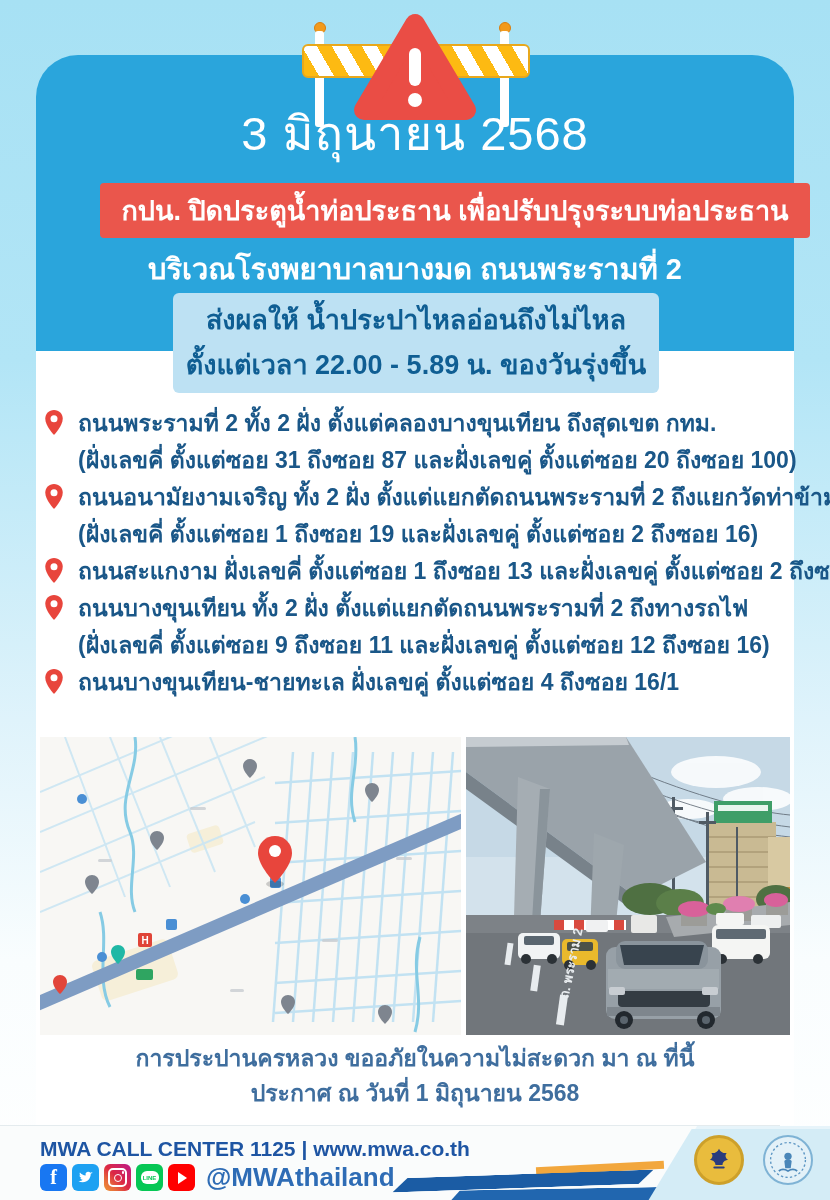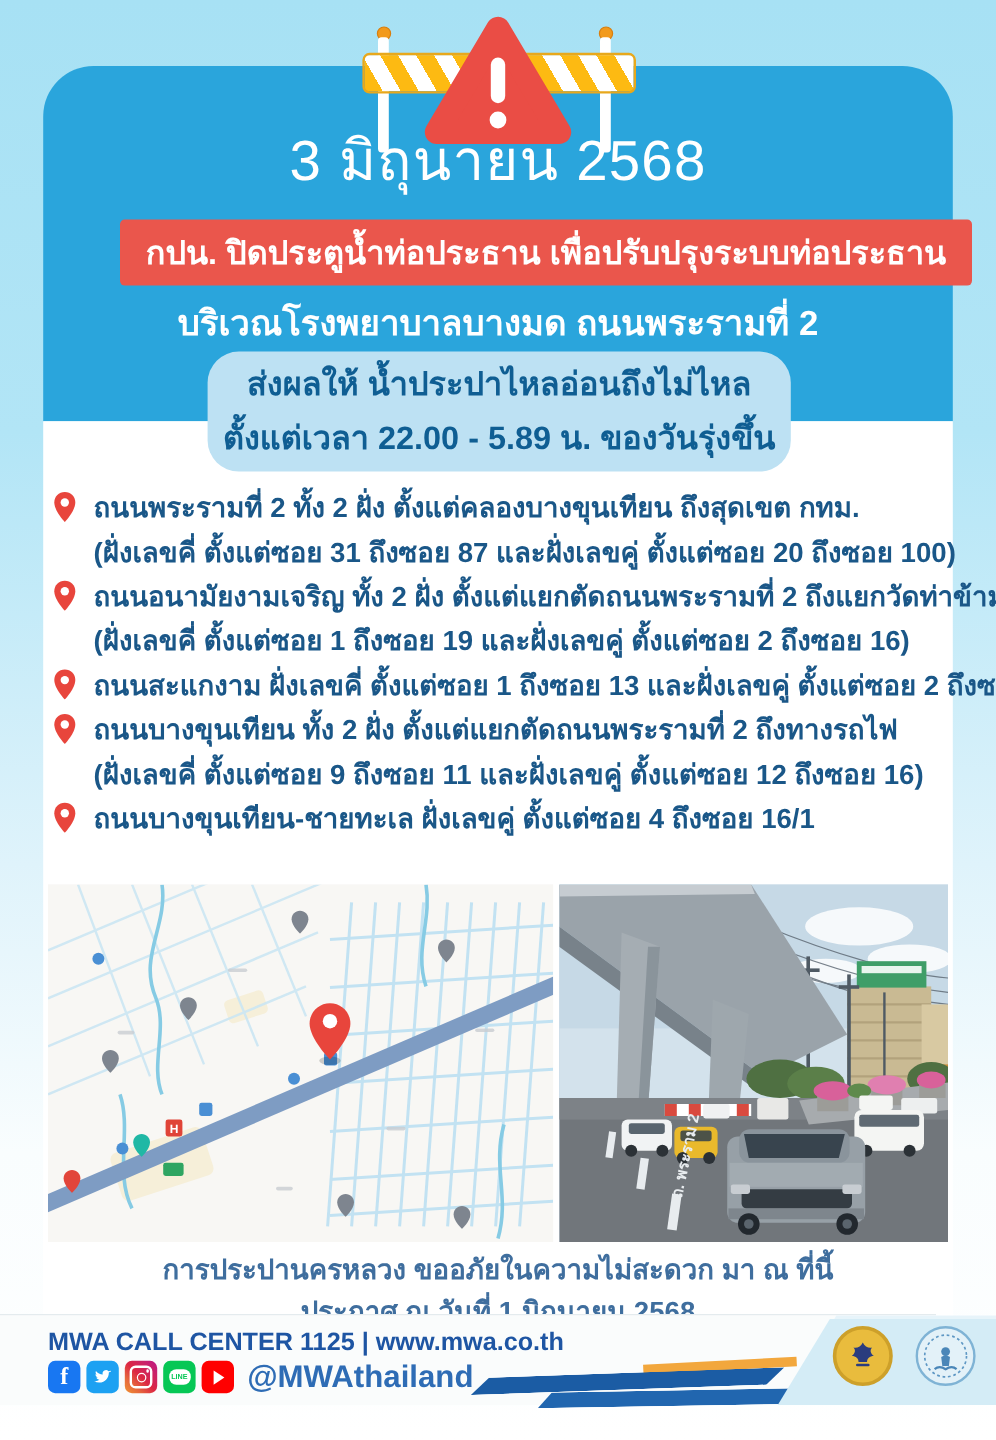--- a/index.html
+++ b/index.html
@@ -15,35 +15,35 @@
   
   .barrier{left:300px;top:8px;width:230px;height:130px;}
   .post{position:absolute;width:9px;background:#FFFFFF;border-radius:3px;}
   .light{position:absolute;width:10px;height:10px;border-radius:50%;background:#F29A1C;border:1px solid #D97E0E;}
   .bar{position:absolute;left:2px;top:36px;width:224px;height:30px;border-radius:6px;border:2px solid #E8A81C;
        background:repeating-linear-gradient(60deg,#FDBA12 0 13px,#FFFFFF 13px 26px);}
   .title{left:36px;top:96px;width:758px;text-align:center;color:#FFFFFF;font-size:47px;font-weight:normal;letter-spacing:1px;}
   .red-banner{left:60px;top:183px;width:710px;height:55px;background:#EA564C;border-radius:4px;
               display:flex;align-items:center;justify-content:center;color:#ffffff;font-size:27px;font-weight:bold;margin-left:40px;}
   .loc-line{left:36px;top:246px;width:758px;text-align:center;color:#FFFFFF;font-size:29px;font-weight:bold;}
-  .impact-box{left:173px;top:293px;width:486px;height:100px;background:#BDE1F3;border-radius:26px;
+  .impact-box{left:173px;top:293px;width:486px;height:100px;background:#BDE1F3;border-radius:6px;
               display:flex;flex-direction:column;align-items:center;justify-content:center;
               color:#0F5E93;font-size:27px;font-weight:bold;line-height:45px;}
   
   .bullets{left:44px;top:404px;width:750px;}
   .row{display:flex;align-items:center;height:37px;}
   .pin-slot{flex:0 0 34px;width:34px;display:flex;align-items:center;}
   .row-text{font-size:23px;font-weight:bold;color:#1A5788;white-space:nowrap;}
   
   .map-box{left:40px;top:737px;width:421px;height:298px;background:#F8F7F4;overflow:hidden;}
   .photo-box{left:466px;top:737px;width:324px;height:298px;background:#C6D9E6;overflow:hidden;}
   
   .apology{left:36px;top:1041px;width:758px;text-align:center;color:#3F6E9E;font-size:23px;font-weight:bold;line-height:35px;}
   
-  .footer{left:0;top:1095px;width:780px;height:75px;background:#FAFCFC;border-top:1px solid #E4EBEE;text-decoration:underline;}
+  .footer{left:0;top:1125px;width:780px;height:75px;background:#FAFCFC;border-top:1px solid #E4EBEE;text-decoration:underline;}
   .sliver{position:absolute;left:640px;top:0px;width:190px;height:75px;background:#E7F4FA;
           clip-path:polygon(30% 0,100% 0,100% 100%,8% 100%);}
   .para{position:absolute;left:648px;top:3px;width:182px;height:72px;background:#D4ECF6;
         clip-path:polygon(24% 0,100% 0,100% 100%,0 100%);}
   .orange-stripe{position:absolute;left:536px;top:38px;width:128px;height:8px;background:#F2A73D;transform:rotate(-3deg);}
   .navy-band{position:absolute;left:392px;top:48px;width:262px;height:14px;background:#1B5CA4;
              clip-path:polygon(6% 0,100% 0,94% 100%,0 100%);transform:rotate(-2deg);}
   .navy-band2{position:absolute;left:448px;top:62px;width:300px;height:13px;background:#2166AF;
               clip-path:polygon(4% 0,100% 0,100% 100%,0 100%);transform:rotate(-1deg);}
   .mwa-line{position:absolute;left:40px;top:11px;color:#1E55A3;font-size:21px;font-weight:bold;white-space:nowrap;}

